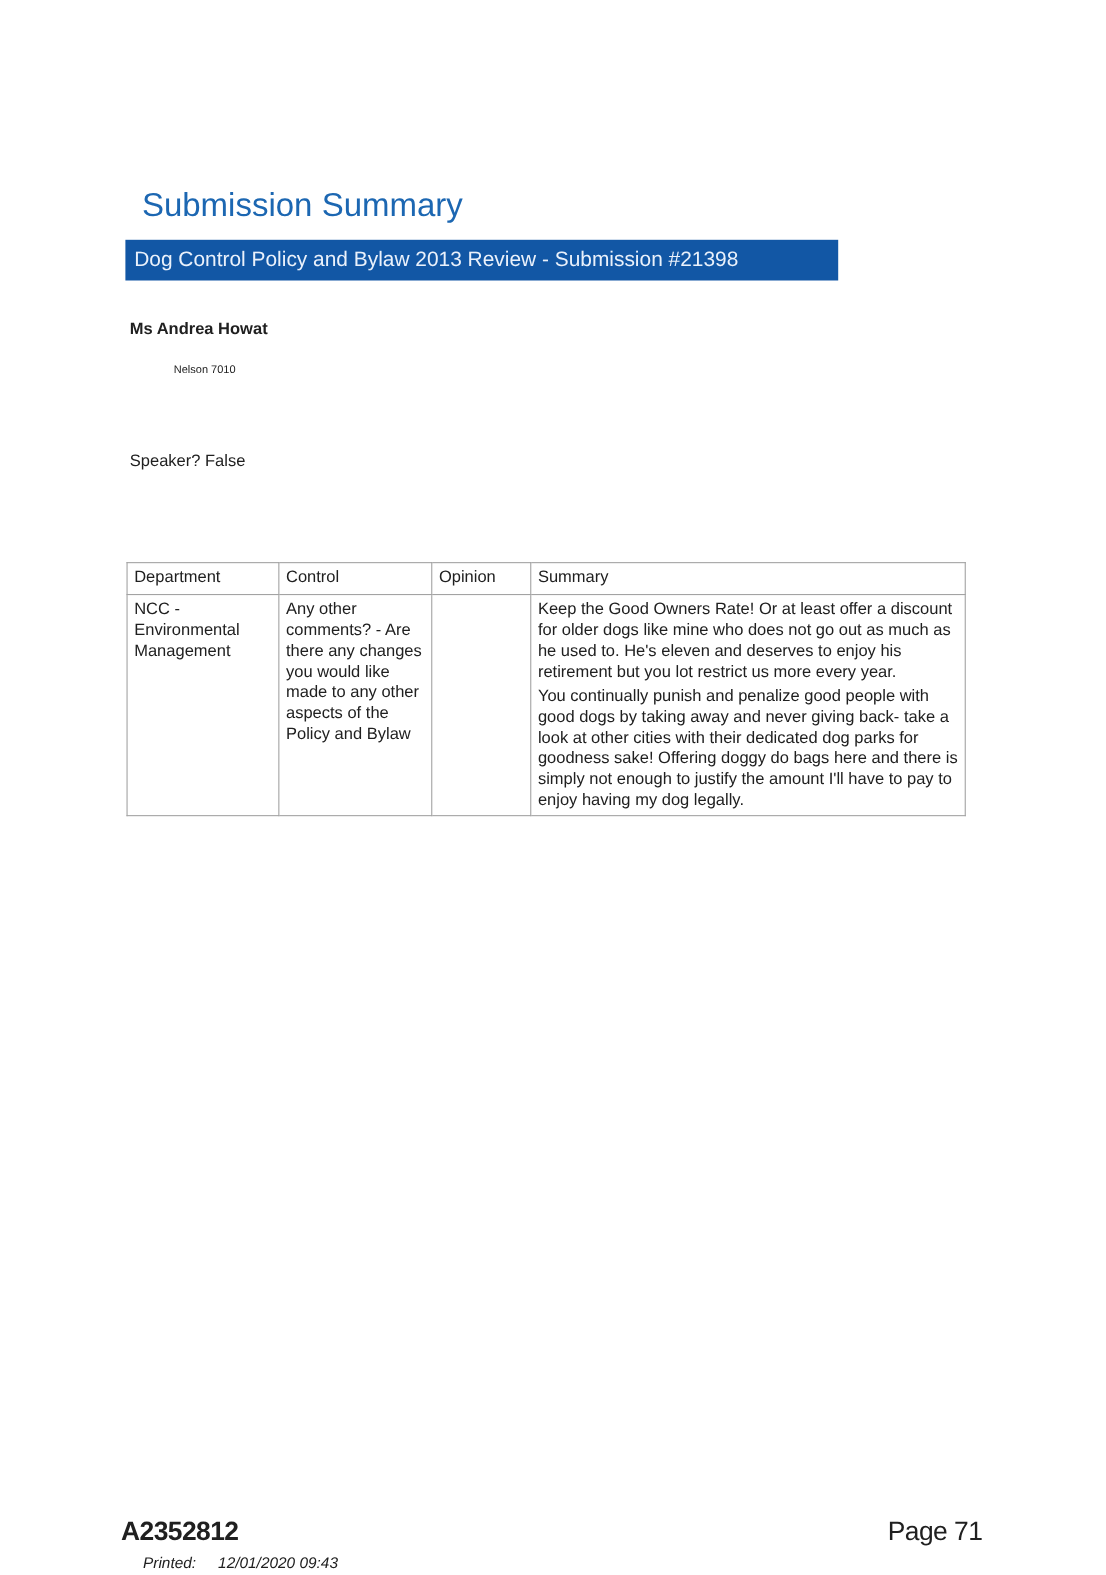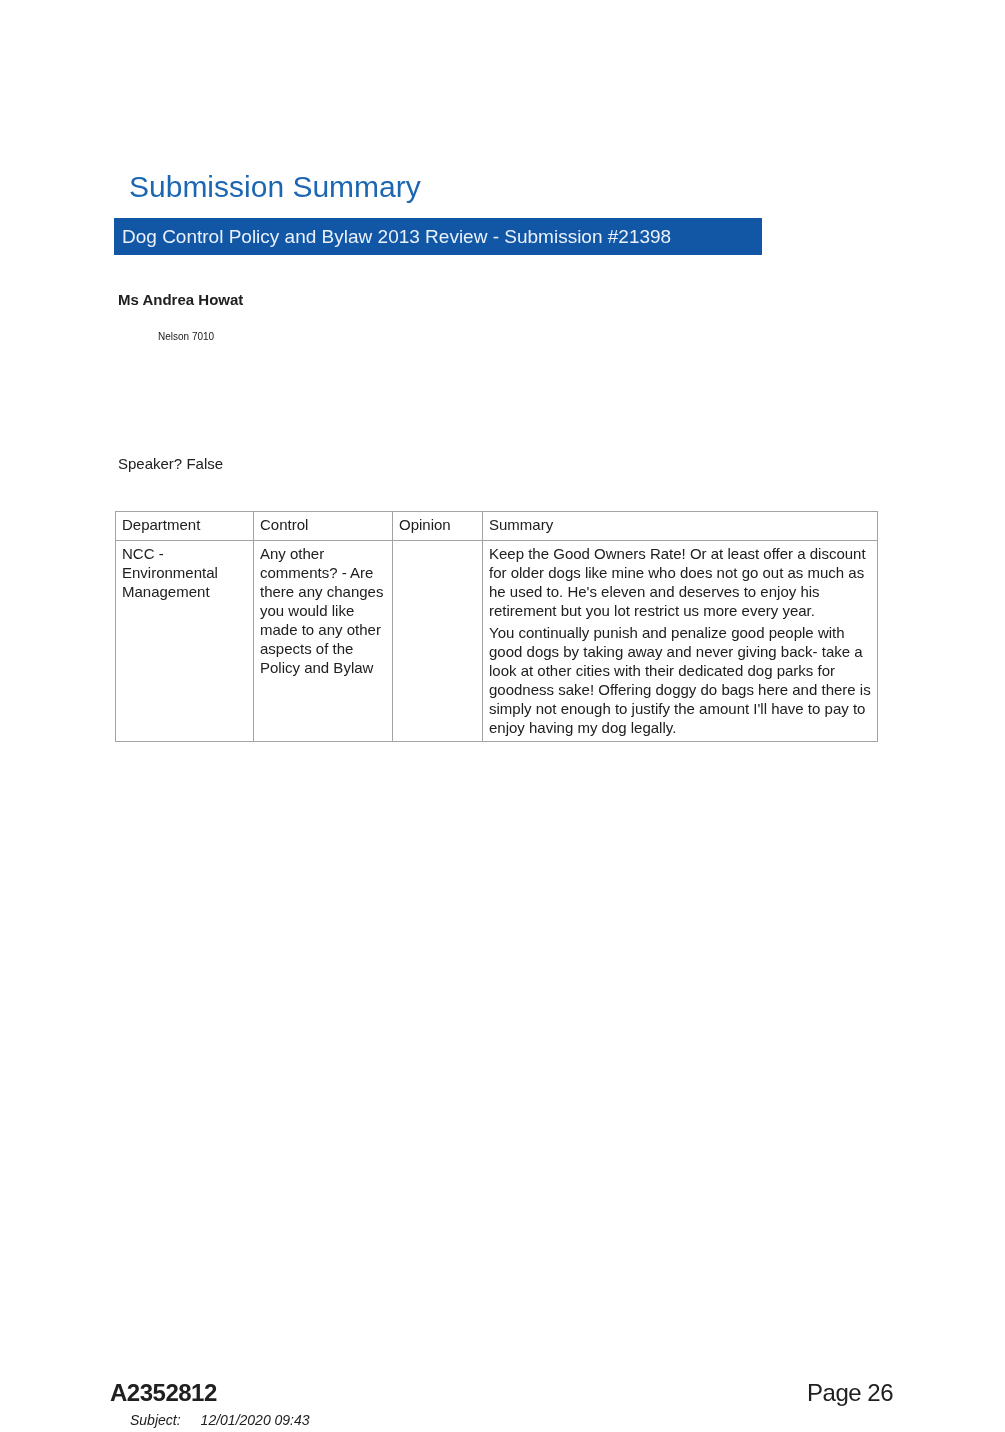--- a/index.html
+++ b/index.html
@@ -52,21 +52,20 @@
     left: 118px;
     top: 331px;
     font-size: 10px;
     margin-left: 40px;
   }
   .speaker-line {
     position: absolute;
     left: 118px;
     top: 411px;
     font-size: 15px;
-    margin-top: 44px;
   }
   table.submission-table {
     position: absolute;
     left: 115px;
     top: 511px;
     width: 762px;
     border-collapse: collapse;
     table-layout: fixed;
     font-size: 15px;
     line-height: 19px;
@@ -152,19 +151,19 @@
         <td>
           <div>Keep the Good Owners Rate! Or at least offer a discount for older dogs like mine who does not go out as much as he used to. He's eleven and deserves to enjoy his retirement but you lot restrict us more every year.</div>
           <div class="para-gap">You continually punish and penalize good people with good dogs by taking away and never giving back- take a look at other cities with their dedicated dog parks for goodness sake! Offering doggy do bags here and there is simply not enough to justify the amount I'll have to pay to enjoy having my dog legally.</div>
         </td>
       </tr>
     </tbody>
   </table>
 
   <div class="footer-doc-id">A2352812</div>
 
-  <div class="footer-page">Page 26</div>
+  <div class="footer-page">Page 71</div>
 
   <div class="footer-printed">
-    <span class="printed-label">Subject:</span><span class="printed-value">12/01/2020 09:43</span>
+    <span class="printed-label">Printed:</span><span class="printed-value">12/01/2020 09:43</span>
   </div>
 
 </div>
 
 </body></html>

